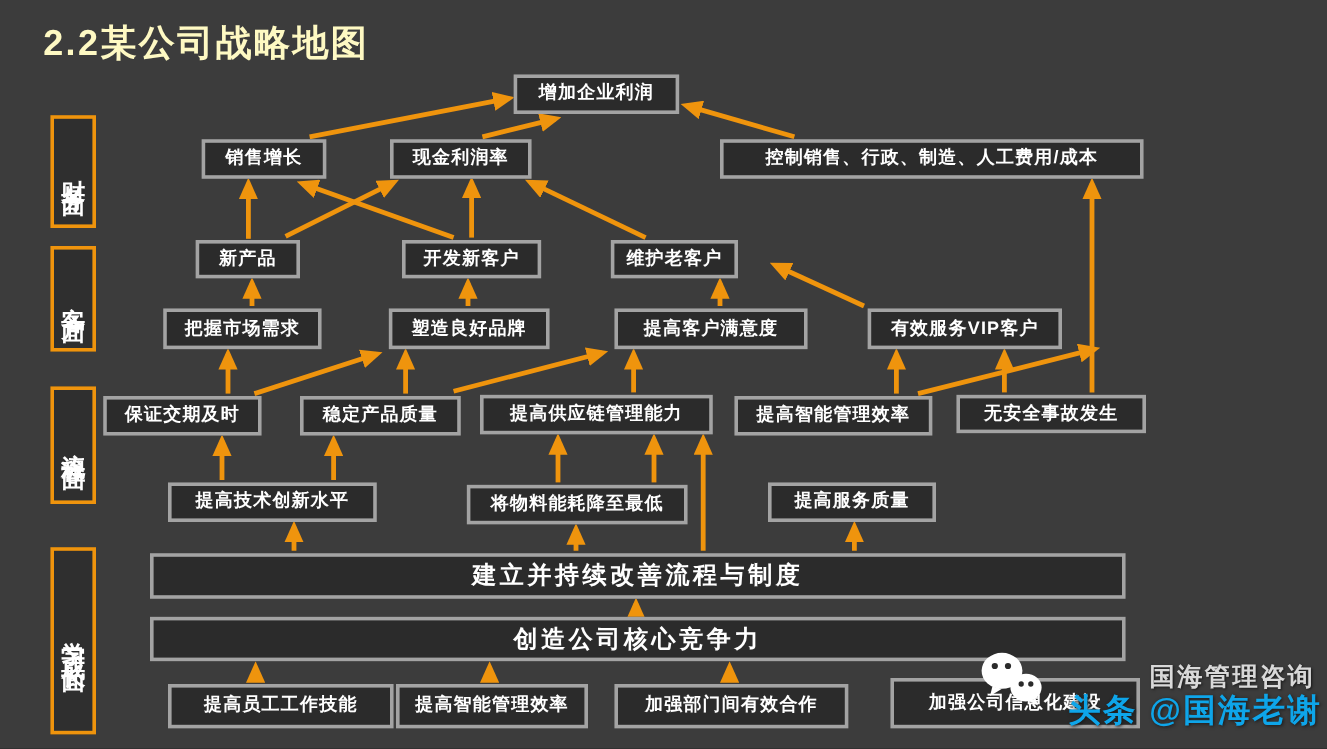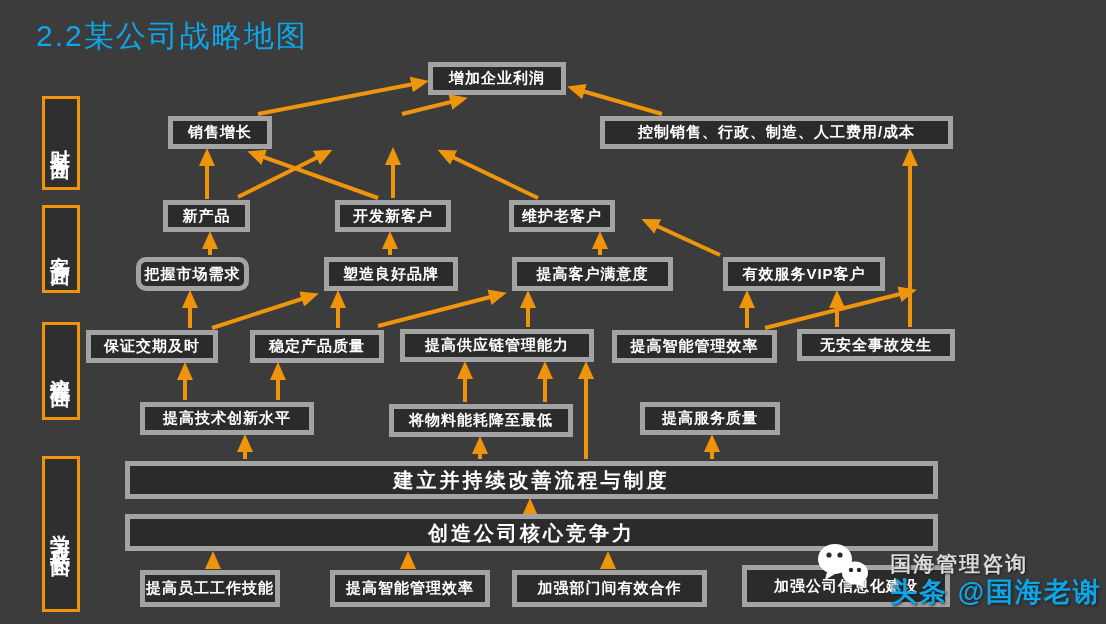--- a/index.html
+++ b/index.html
@@ -1,40 +1,40 @@
 <!DOCTYPE html>
 <html><head>
 <meta charset="utf-8">
 <style>
   html,body{margin:0;padding:0;background:#222;}
   .stage{
     position:relative;width:1106px;height:624px;background:#3C3C3C;
     overflow:hidden;font-family:"Liberation Sans",sans-serif;
   }
   .page-title{
-    position:absolute;left:36px;top:16px;color:#0ea5e9;
-    font-size:30px;font-weight:400;letter-spacing:2px;z-index:3;
+    position:absolute;left:36px;top:16px;color:#fef9c3;
+    font-size:30px;font-weight:700;letter-spacing:2px;z-index:3;
   }
   .arrows{position:absolute;left:0;top:0;z-index:1;}
   .node{
     position:absolute;box-sizing:border-box;background:#2B2B2B;
-    border:5px solid #a3a3a3;color:#FFFFFF;font-weight:bold;
+    border:3px solid #a3a3a3;color:#FFFFFF;font-weight:bold;
     display:flex;align-items:center;justify-content:center;
     text-align:center;font-size:15px;letter-spacing:1px;z-index:2;
     line-height:1.1;
   }
   .node.wide{font-size:20px;letter-spacing:3px;}
   .persp{
     position:absolute;box-sizing:border-box;background:#2F2F2F;
     border:3px solid #EF940D;color:#FFFFFF;font-weight:bold;
     font-size:20px;z-index:2;display:flex;align-items:center;justify-content:center;
     writing-mode:vertical-rl;text-orientation:upright;letter-spacing:6px;
   }
   .watermark{position:absolute;right:0;bottom:14px;z-index:5;text-align:right;}
-  .wm-row1{display:flex;align-items:flex-start;}
+  .wm-row1{display:flex;align-items:flex-start;justify-content:flex-end;}
   .wm-brand{
     color:#D9D9D9;font-size:21px;font-weight:bold;letter-spacing:2px;
     text-shadow:1px 1px 2px #1a1a1a;margin-right:10px;
   }
   .wm-handle{
     color:#0ea5e9;font-size:27px;font-weight:bold;letter-spacing:2px;
     text-shadow:1px 1px 3px #1a1a1a;margin-right:4px;margin-top:-4px;
   }
   .wm-icon{position:absolute;right:235px;top:-8px;}
 </style>
@@ -91,42 +91,43 @@
     </g>
   </svg>
 
   <div class="persp" style="left:42px;top:96px;width:38px;height:94px;">财务面</div>
   <div class="persp" style="left:42px;top:205px;width:38px;height:88px;">客户面</div>
   <div class="persp" style="left:42px;top:322px;width:38px;height:98px;">流程面</div>
   <div class="persp" style="left:42px;top:456px;width:38px;height:156px;">学习成长面</div>
 
   <div class="node" style="left:428px;top:62px;width:138px;height:33px;">增加企业利润</div>
   <div class="node" style="left:168px;top:116px;width:104px;height:33px;">销售增长</div>
+  <div class="node" style="left:325px;top:116px;width:118px;height:33px;">现金利润率</div>
   <div class="node" style="left:600px;top:116px;width:353px;height:33px;">控制销售、行政、制造、人工费用/成本</div>
 
   <div class="node" style="left:163px;top:200px;width:87px;height:32px;">新产品</div>
   <div class="node" style="left:335px;top:200px;width:116px;height:32px;">开发新客户</div>
   <div class="node" style="left:509px;top:200px;width:106px;height:32px;">维护老客户</div>
-  <div class="node" style="left:136px;top:257px;width:113px;height:34px;border-radius:10px;">把握市场需求</div>
+  <div class="node" style="left:136px;top:257px;width:132px;height:34px;">把握市场需求</div>
   <div class="node" style="left:324px;top:257px;width:134px;height:34px;">塑造良好品牌</div>
   <div class="node" style="left:512px;top:257px;width:161px;height:34px;">提高客户满意度</div>
   <div class="node" style="left:723px;top:257px;width:162px;height:34px;">有效服务VIP客户</div>
 
   <div class="node" style="left:250px;top:330px;width:134px;height:33px;">稳定产品质量</div>
   <div class="node" style="left:86px;top:330px;width:132px;height:33px;">保证交期及时</div>
   <div class="node" style="left:400px;top:329px;width:194px;height:33px;">提高供应链管理能力</div>
   <div class="node" style="left:612px;top:330px;width:165px;height:33px;">提高智能管理效率</div>
   <div class="node" style="left:797px;top:329px;width:158px;height:32px;">无安全事故发生</div>
   <div class="node" style="left:140px;top:402px;width:174px;height:33px;">提高技术创新水平</div>
   <div class="node" style="left:389px;top:404px;width:184px;height:33px;">将物料能耗降至最低</div>
   <div class="node" style="left:640px;top:402px;width:140px;height:33px;">提高服务质量</div>
 
   <div class="node wide" style="left:125px;top:461px;width:813px;height:38px;">建立并持续改善流程与制度</div>
   <div class="node wide" style="left:125px;top:514px;width:813px;height:37px;">创造公司核心竞争力</div>
-  <div class="node" style="left:140px;top:570px;width:140px;height:37px;">提高员工工作技能</div>
+  <div class="node" style="left:140px;top:570px;width:188px;height:37px;">提高员工工作技能</div>
   <div class="node" style="left:330px;top:570px;width:160px;height:37px;">提高智能管理效率</div>
   <div class="node" style="left:512px;top:570px;width:195px;height:37px;">加强部门间有效合作</div>
   <div class="node" style="left:742px;top:565px;width:208px;height:42px;">加强公司信息化建设</div>
 
   <div class="watermark">
     <svg class="wm-icon" width="58" height="48" viewBox="0 0 58 48">
       <ellipse cx="22" cy="17" rx="17" ry="15" fill="#FFFFFF"></ellipse>
       <path d="M14 30 L12 38 L22 32 Z" fill="#FFFFFF"></path>
       <circle cx="16" cy="13" r="2.6" fill="#2B2B2B"></circle>
       <circle cx="27" cy="13" r="2.6" fill="#2B2B2B"></circle>

